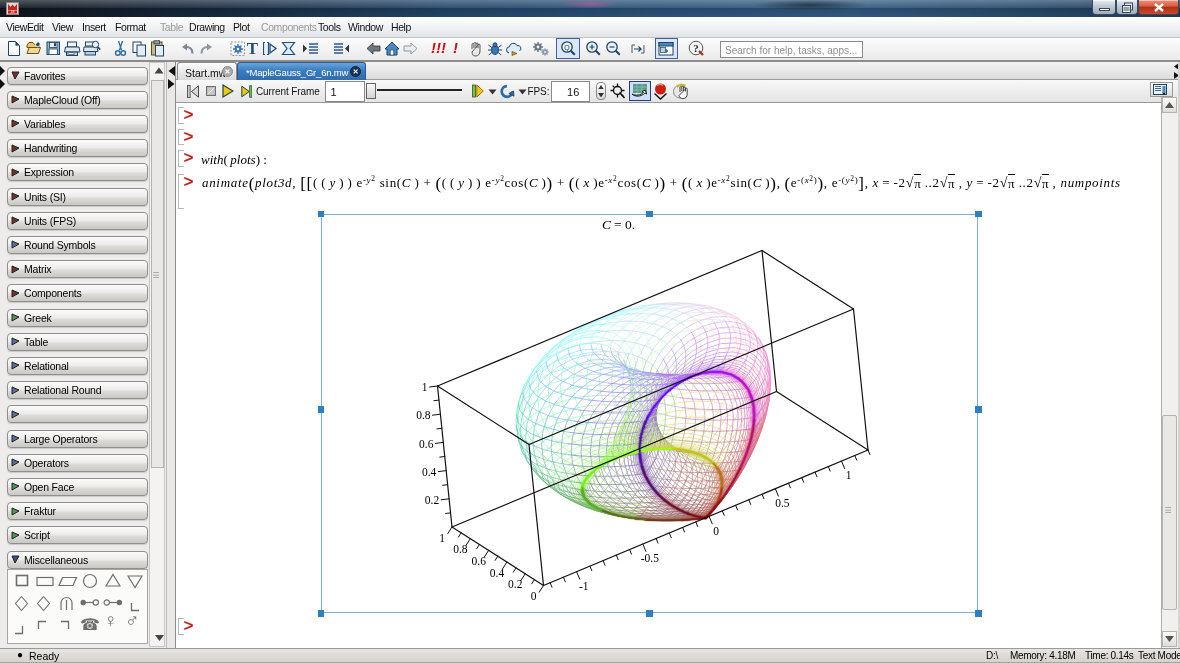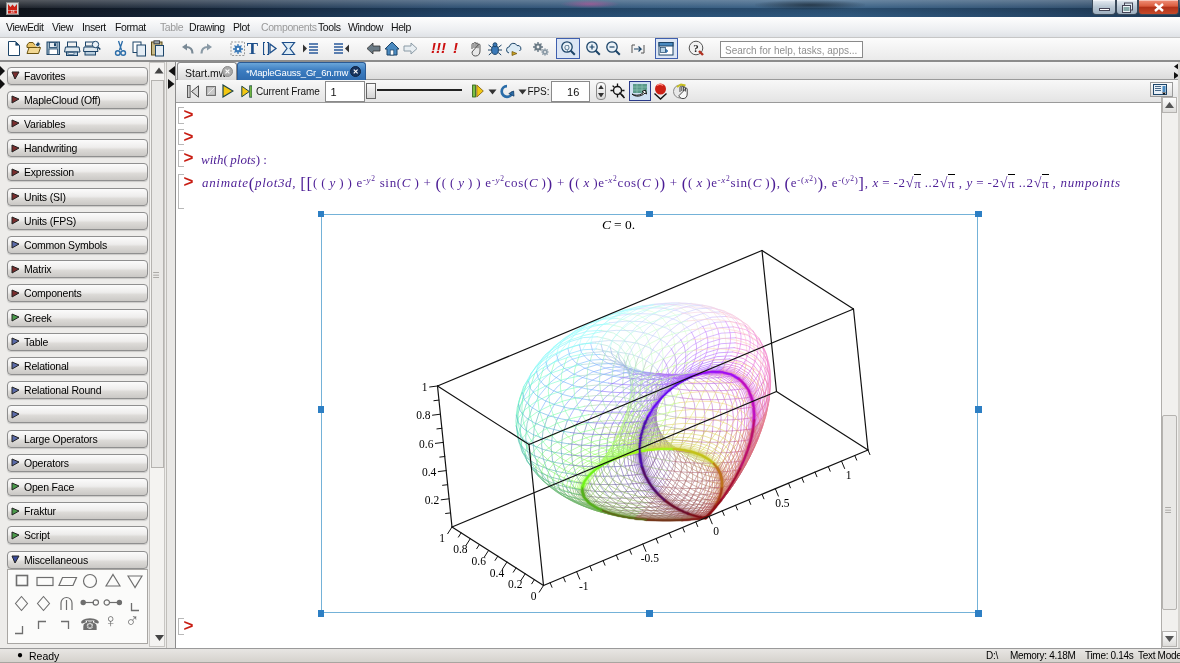--- a/index.html
+++ b/index.html
@@ -24,21 +24,21 @@
 #splitter{position:absolute;left:166px;top:61.5px;width:10px;height:586.5px;background:#e9e8e6;border-left:1px solid #c0beba;border-right:1px solid #8c8c8c}
 #tabstrip{position:absolute;left:176px;top:61.5px;width:1004px;height:18.5px;background:linear-gradient(#f4f4f4,#dcdcdc);border-bottom:1px solid #9a9a9a}
 .tab{position:absolute;top:62px;height:18px;border:1px solid #8a8a8a;border-bottom:none;border-radius:3px 3px 0 0;font-size:10.5px}
 #tab1{left:177px;width:60px;background:linear-gradient(#fdfdfd,#d8d8d8);color:#111}
 #tab2{left:237px;width:129px;background:linear-gradient(#6aa6da,#3b7cc0 45%,#2f6cb0);color:#fff;border-color:#2a5a94;font-size:9.5px;letter-spacing:-0.2px}
 .tabx{position:absolute;top:3px;width:11px;height:11px;border-radius:6px;color:#fff;font-size:7px;line-height:10px;text-align:center;font-weight:bold}
 #animbar{position:absolute;left:176px;top:80px;width:1004px;height:23px;background:linear-gradient(#f8f8f8,#e4e4e4);border-bottom:1px solid #9a9a9a}
 .al{position:absolute;font-size:10px;color:#111;letter-spacing:-0.1px}
 .ainput{position:absolute;top:81px;height:20.5px;background:#fff;border:1px solid #8a8a8a;font-size:11px;padding:3.5px 0 0 5px;color:#111}
 .pr{position:absolute;left:183.5px;width:12px;color:#c81e14;font-weight:bold;font-size:17px;line-height:10px}
-.mth{position:absolute;font-family:"Liberation Serif",serif;font-size:13px;color:#4c1d95;white-space:nowrap}
+.mth{position:absolute;font-family:"Liberation Serif",serif;font-size:13px;color:#000000;white-space:nowrap}
 .mth sup{font-size:9px;vertical-align:4.5px}
 .mth sup sup{font-size:7.5px;vertical-align:2.5px}
 .bp{font-size:17px;vertical-align:-1.5px}
 .sq{font-size:14px}
 .ol{border-top:1px solid #000;padding-top:0.5px}
 #mline1{left:202px;top:173px;letter-spacing:0.68px}
 #mline2{left:228px;top:194.5px}
 #selrect{position:absolute;left:320.7px;top:214px;width:657.8px;height:399.3px;border:1.4px solid #74b2d8}
 .hdl{position:absolute;width:6.5px;height:6.5px;background:#2d7fc4}
 #vscroll{position:absolute;left:1160.5px;top:97px;width:17px;height:551px;background:#f1f0ee;border-left:1px solid #b0aeab}
@@ -116,21 +116,21 @@
     <span class="pht" style="top:190.5px">Units (SI)</span>
     <div class="ph" style="top:211.7px"></div>
     <svg style="position:absolute;left:10.5px;top:216.2px" width="10" height="10">
       <polygon points="1,1 1,8 8,4" fill="#7a2d2d" stroke="#222" stroke-width="1"></polygon>
     </svg>
     <span class="pht" style="top:214.7px">Units (FPS)</span>
     <div class="ph" style="top:235.9px"></div>
     <svg style="position:absolute;left:10.5px;top:240.4px" width="10" height="10">
       <polygon points="1,1 1,8 8,4" fill="#5a6aa8" stroke="#222" stroke-width="1"></polygon>
     </svg>
-    <span class="pht" style="top:238.9px">Common Symbols</span>
+    <span class="pht" style="top:238.9px">Round Symbols</span>
     <div class="ph" style="top:260.1px"></div>
     <svg style="position:absolute;left:10.5px;top:264.6px" width="10" height="10">
       <polygon points="1,1 1,8 8,4" fill="#7a2d2d" stroke="#222" stroke-width="1"></polygon>
     </svg>
     <span class="pht" style="top:263.1px">Matrix</span>
     <div class="ph" style="top:284.3px"></div>
     <svg style="position:absolute;left:10.5px;top:288.8px" width="10" height="10">
       <polygon points="1,1 1,8 8,4" fill="#7a2d2d" stroke="#222" stroke-width="1"></polygon>
     </svg>
     <span class="pht" style="top:287.3px">Components</span>

